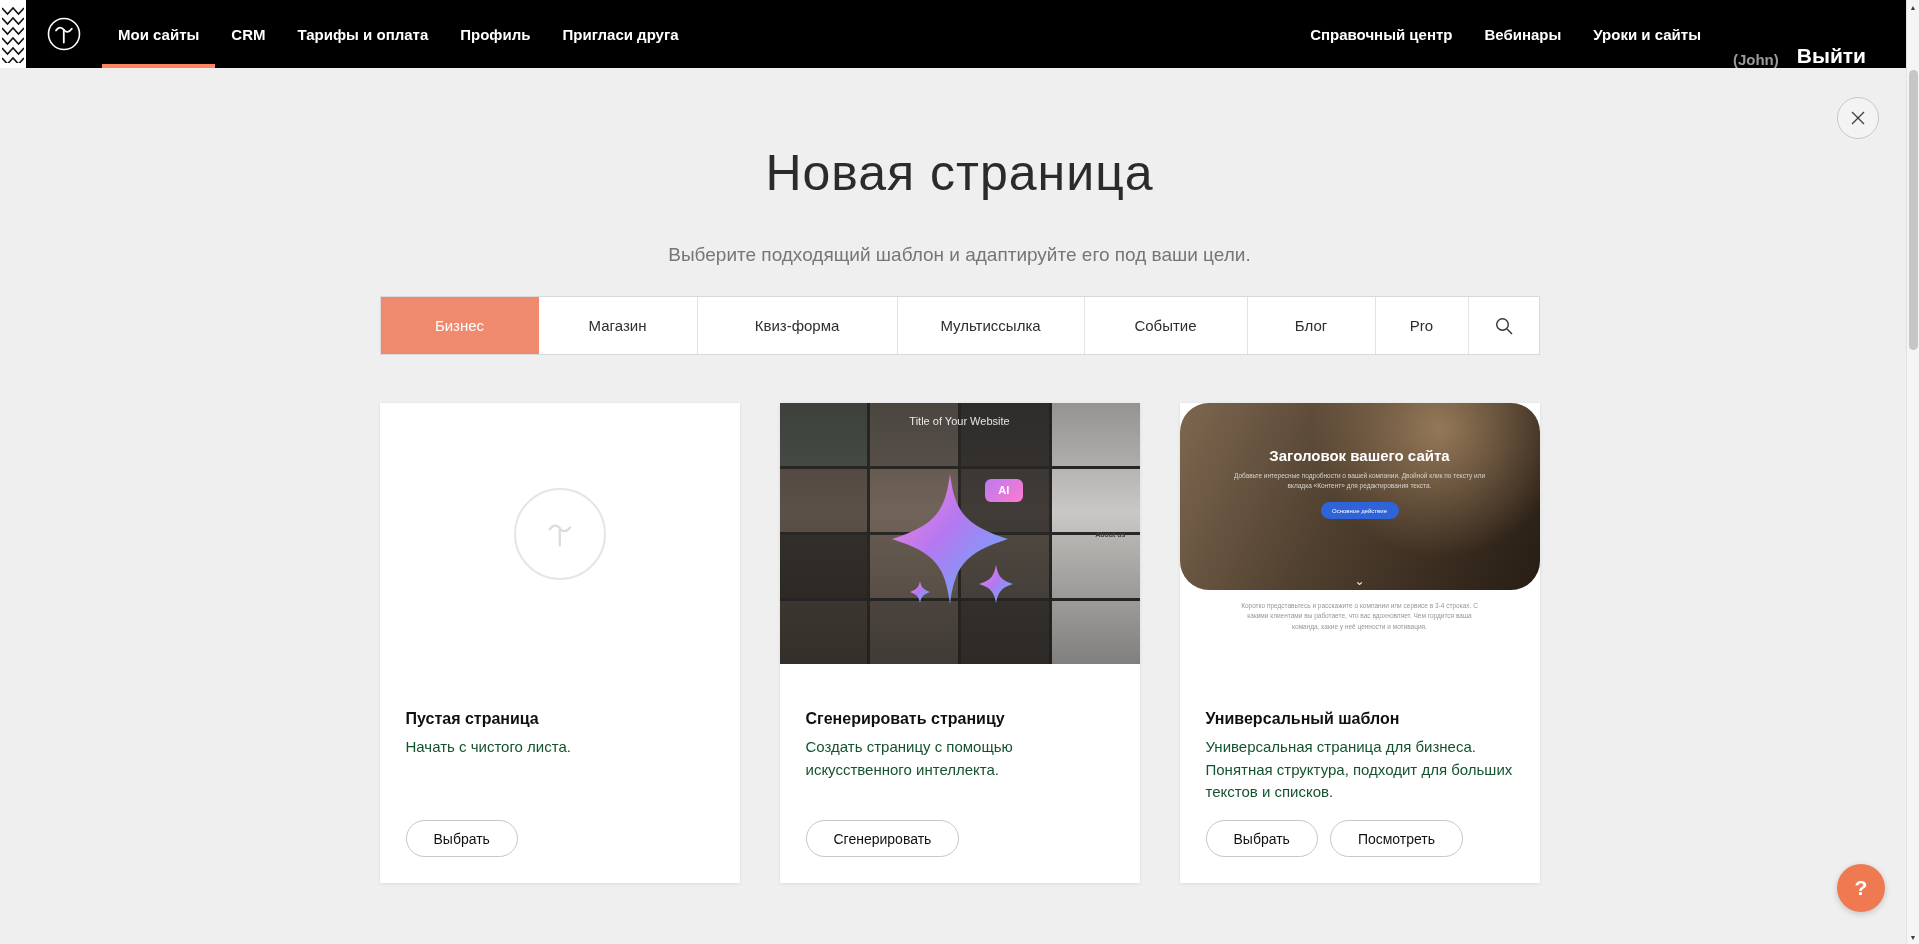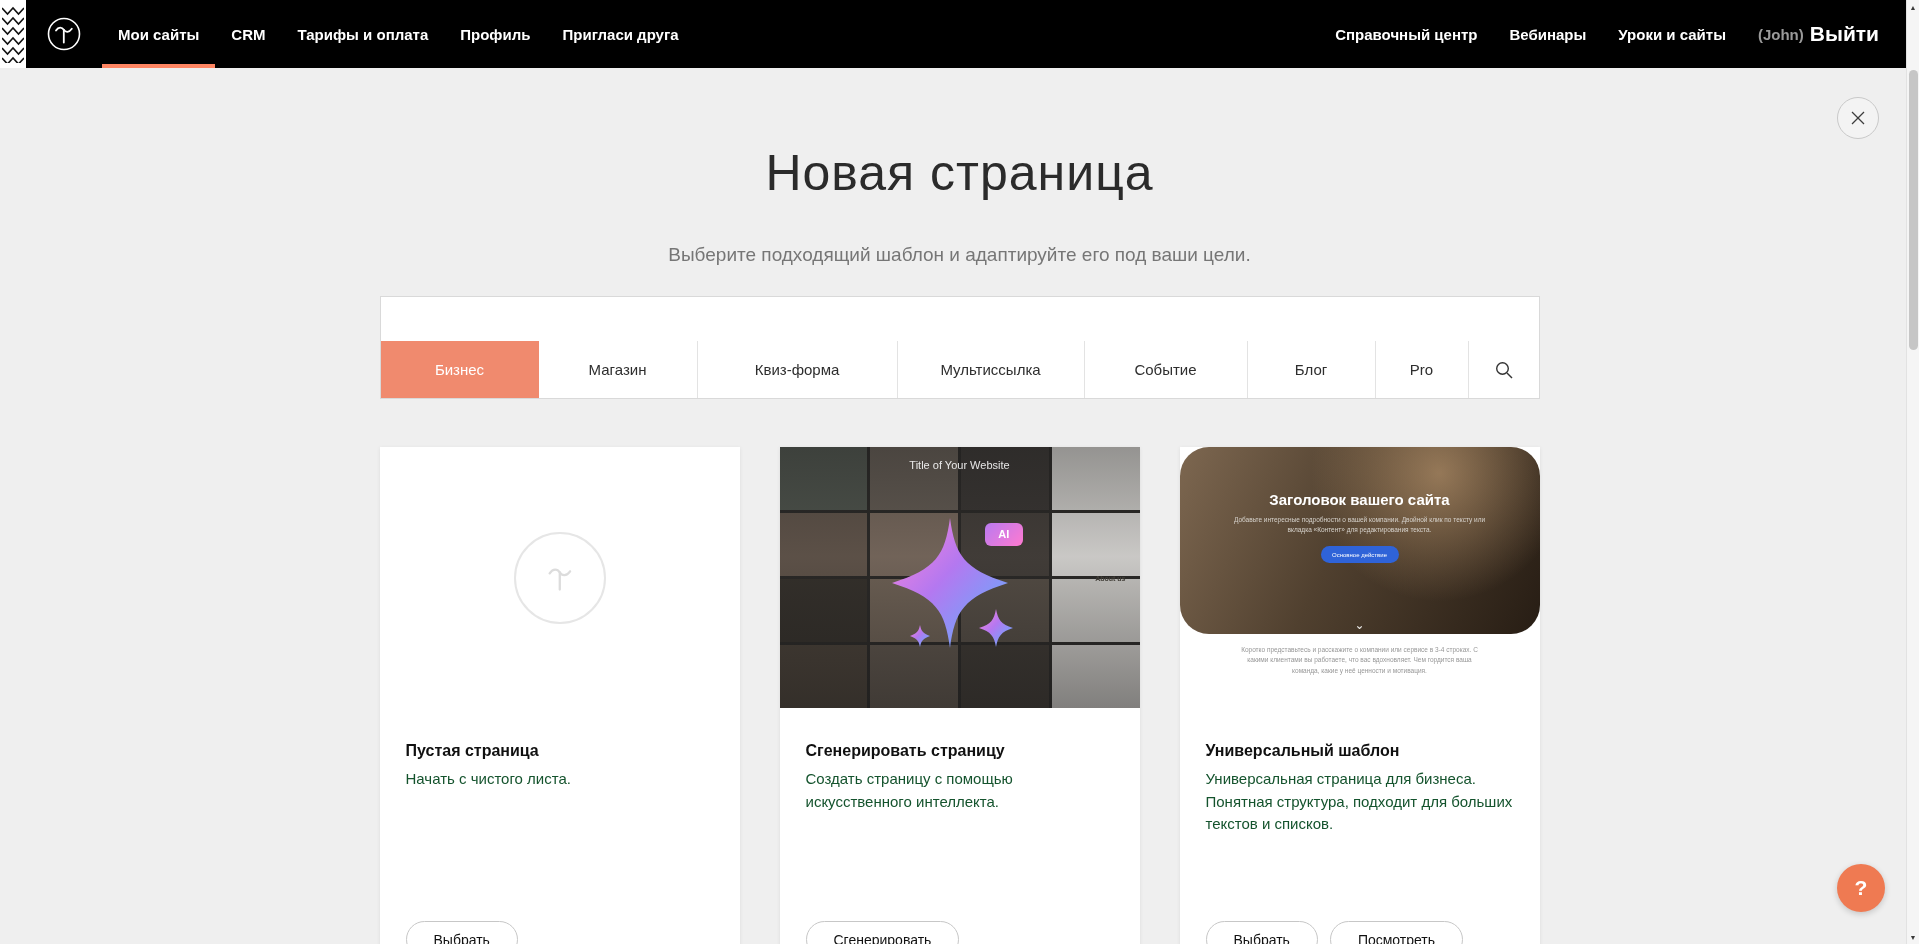--- a/index.html
+++ b/index.html
@@ -8,45 +8,45 @@
 
   
   .topbar { height:68px; background:#000; display:flex; align-items:stretch; position:relative; z-index:5; }
   .zigzag { width:26px; background:#fff; display:flex; align-items:center; justify-content:center; }
   .logo-wrap { width:76px; display:flex; align-items:center; justify-content:center; }
   .logo-circle { width:40px; height:40px; border-radius:50%; display:flex; align-items:center; justify-content:center; }
   .nav { display:flex; align-items:stretch; }
   .nav-item { position:relative; display:flex; align-items:center; padding:0 16px; color:#fff;
               font-size:15px; font-weight:bold; cursor:pointer; white-space:nowrap; }
   .nav-item.active::after { content:""; position:absolute; left:0; right:0; bottom:0; height:4px; background:#ff8562; }
-  .topbar-right { margin-left:auto; display:flex; align-items:stretch; padding-right:24px; }
-  .user-chunk { display:flex; align-items:center; padding:0 16px; white-space:nowrap; }
+  .topbar-right { margin-left:auto; display:flex; align-items:stretch; padding-right:37px; }
+  .user-chunk { display:flex; align-items:flex-end; padding:0 16px; white-space:nowrap;gap:12px; }
   .user-name { color:#9a9a9a; font-size:15px; font-weight:bold; margin-right:6px; }
   .logout { color:#fff; font-size:21px; font-weight:bold; cursor:pointer; }
 
   
   .close-btn { position:absolute; top:97px; right:40px; width:42px; height:42px; border-radius:50%;
                border:1px solid #c9c9c9; background:#f3f3f3; display:flex; align-items:center; justify-content:center;
                cursor:pointer; z-index:10; }
   .page-title { margin-top:76px; text-align:center; font-size:50px; font-weight:300; letter-spacing:1px; color:#2b2b2b; }
   .page-subtitle { margin-top:42px; text-align:center; font-size:19px; color:#767676; }
 
   
   .tabs { margin:30px auto 0; display:flex; width:max-content; border:1px solid #d9d9d9; background:#fff; }
   .tab { height:57px; display:flex; align-items:center; justify-content:center; font-size:15px; color:#2e2e2e;
-         cursor:pointer; border-right:1px solid #e3e3e3; background:#fff;margin-top:44px; }
+         cursor:pointer; border-right:1px solid #e3e3e3; background:#fff; }
   .tab:nth-child(1){ width:158px; } .tab:nth-child(2){ width:159px; } .tab:nth-child(3){ width:200px; }
   .tab:nth-child(4){ width:187px; } .tab:nth-child(5){ width:163px; } .tab:nth-child(6){ width:128px; }
   .tab:nth-child(7){ width:93px;  } .tab.search-tab { width:70px; border-right:none; }
   .tab.active { background:#f08a6e; color:#fff; border-right:none; }
 
   
   .cards { width:1160px; margin:48px auto 0; display:flex; gap:40px; }
-  .card { width:360px; height:537px; background:#fff; box-shadow:0 1px 4px rgba(0,0,0,.08);
-          display:flex; flex-direction:column; overflow:hidden; }
+  .card { width:360px; height:480px; background:#fff; box-shadow:0 1px 4px rgba(0,0,0,.08);
+          display:flex; flex-direction:column; overflow:hidden;gap:12px; }
   .card-preview { height:261px; position:relative; overflow:hidden; flex:none; }
   .card-body { flex:1; display:flex; flex-direction:column; padding:34px 26px 26px; }
   .card-title { font-size:16px; font-weight:bold; color:#101010; }
   .card-desc { margin-top:8px; font-size:15px; line-height:1.5; color:#14532d; }
   .card-actions { margin-top:auto; display:flex; gap:12px; }
   .pill-btn { height:37px; padding:0 27px; border-radius:19px; border:1px solid #c7c7c7; background:#fff;
               font-size:14px; color:#111; display:flex; align-items:center; cursor:pointer;
               font-family:"Liberation Sans", sans-serif; white-space:nowrap; }
 
   

